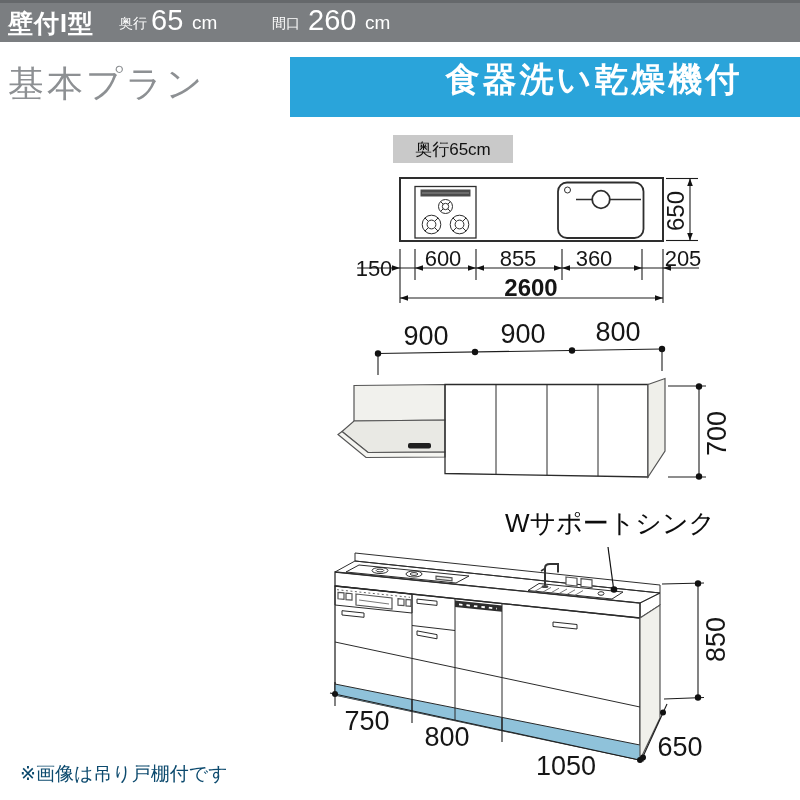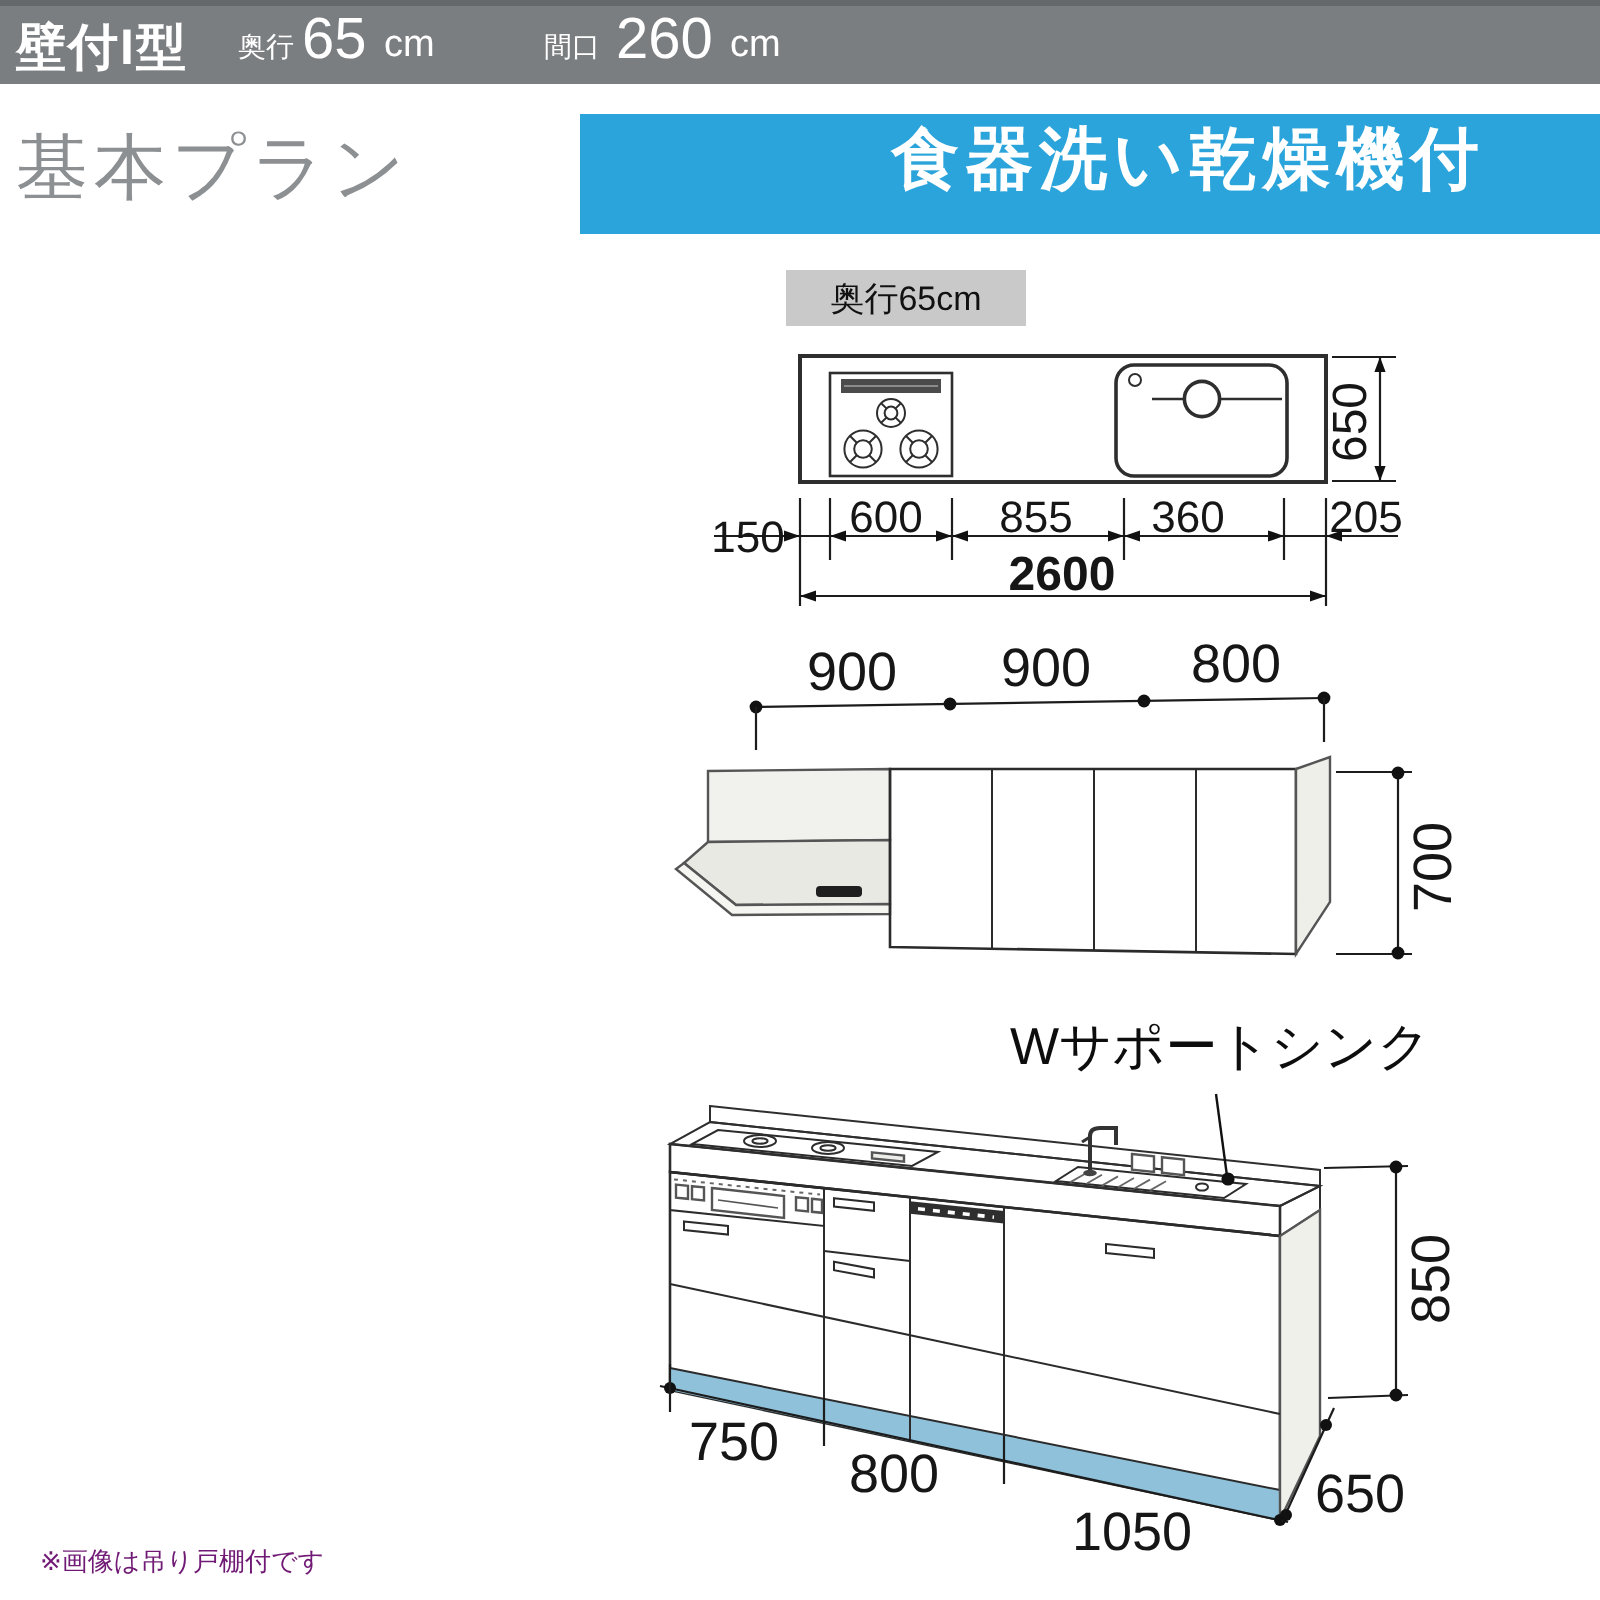--- a/index.html
+++ b/index.html
@@ -17,21 +17,21 @@
   #plan-title{left:8px;top:60px;font-size:36px;color:#8d9093;letter-spacing:3px;}
   #banner{left:290px;top:57px;width:608px;height:60px;background:#2aa4da;display:flex;align-items:flex-start;justify-content:center;}
   #banner span{color:#ffffff;font-size:34px;font-weight:bold;letter-spacing:3px;white-space:nowrap;}
   #depth-tag{left:393px;top:135px;width:120px;height:28px;background:#c9c9c9;display:flex;align-items:center;justify-content:center;}
   #depth-tag span{font-size:17px;color:#111;white-space:nowrap;}
   
   .dimtxt{color:#161616;text-align:center;white-space:nowrap;}
   .f22{font-size:22px;} .f24{font-size:24px;} .f27{font-size:27px;}
   .rot{transform:rotate(-90deg);transform-origin:center center;}
   #sink-label{left:505px;top:506px;width:210px;text-align:center;font-size:26px;color:#0d0d0d;white-space:nowrap;}
-  #footnote{left:20px;top:761px;font-size:13px;color:#701a75;white-space:nowrap;margin-top:11px;}
+  #footnote{left:20px;top:761px;font-size:19px;color:#0c4a6e;white-space:nowrap;}
   
   .ln{stroke:#2e2e2e;fill:none;stroke-width:1.3px;}
   .s10{stroke-width:1px;} .s18{stroke-width:1.8px;} .s20{stroke-width:2px;}
   .fw{fill:#ffffff;}
   .dim{stroke:#1c1c1c;stroke-width:1.1px;fill:none;}
   .arr{fill:#111;stroke:none;}
   .dot{fill:#111;stroke:none;}
   .panel{stroke:#555;stroke-width:1.2px;}
   .dk{stroke:#2b2b2b;}
 </style>

